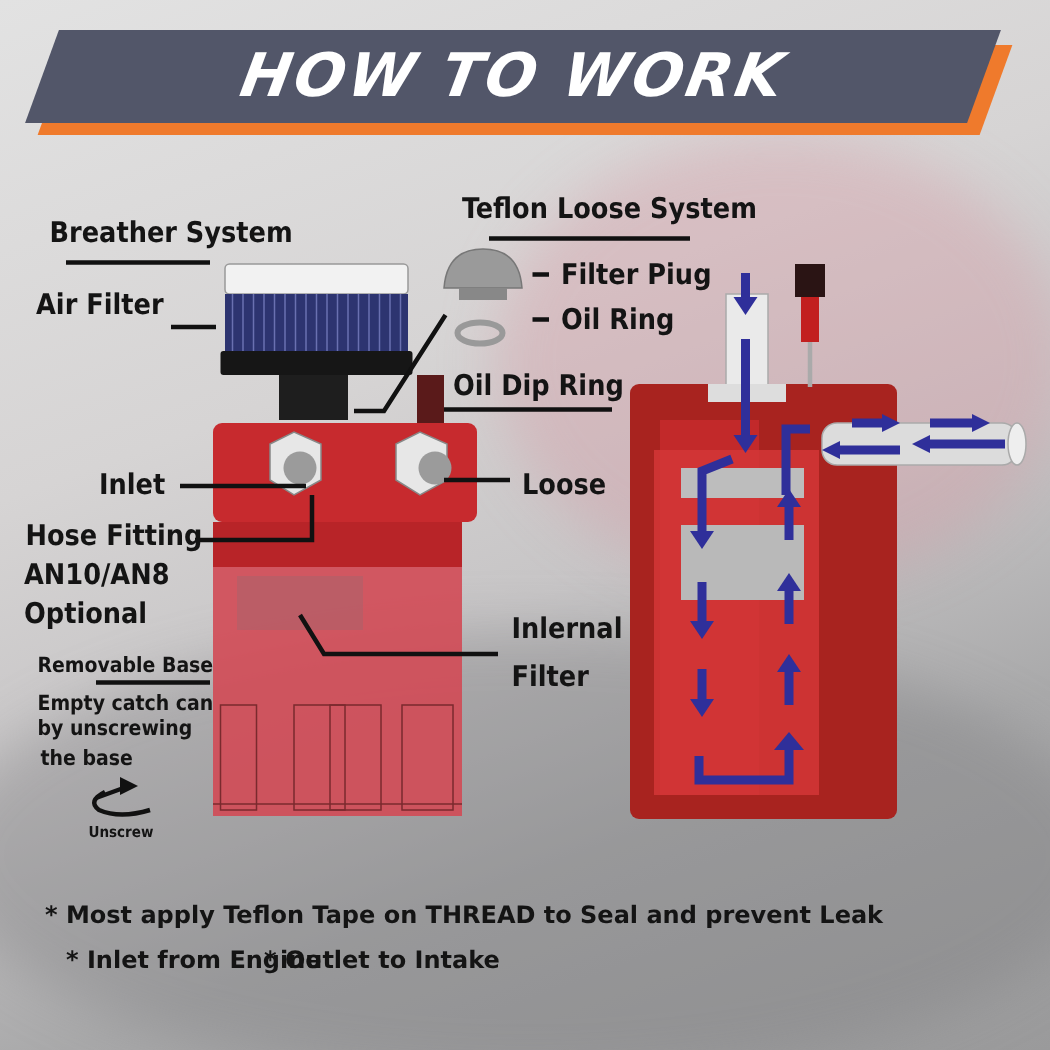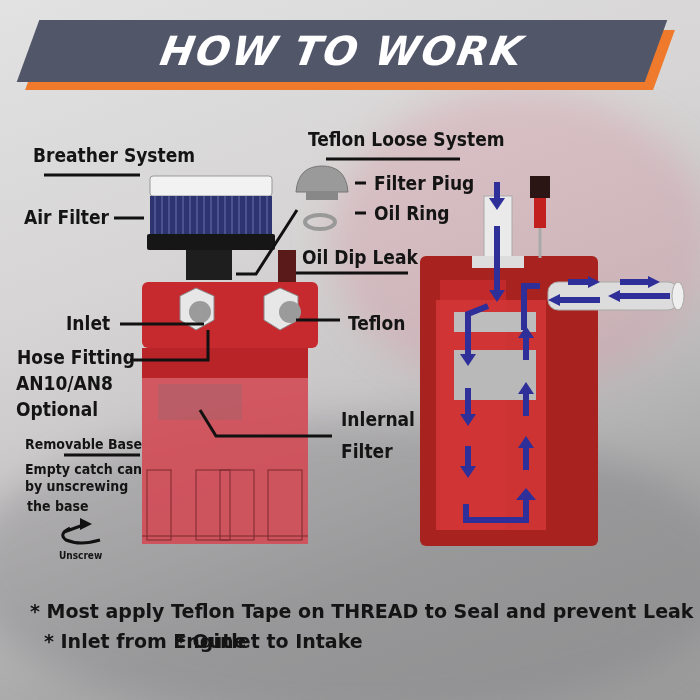--- a/index.html
+++ b/index.html
@@ -23,21 +23,21 @@
     transform: skewX(20deg) skewX(-10deg);
     color: #ffffff; font-family: "DejaVu Sans", sans-serif; font-weight: bold;
     font-size: 40px; letter-spacing: 2px; font-style: italic;
   }
   .label {
     position: absolute; color: #141414; font-family: "DejaVu Sans", sans-serif;
     font-weight: bold; white-space: nowrap; font-stretch: condensed;
   }
   .l-lg { font-size: 19px; }
   .l-sm { font-size: 14px; }
-  .note { position: absolute; font-size: 19px; font-weight: bold; color: #141414; font-family: "DejaVu Sans", sans-serif; }
+  .note { position: absolute; font-size: 16px; font-weight: bold; color: #141414; font-family: "DejaVu Sans", sans-serif; }
 </style>
 </head>
 <body>
 
 <div class="bg-blob" style="left:330px;top:90px;width:380px;height:300px;background:rgba(214,150,160,0.35);"></div>
 <div class="bg-blob" style="left:-40px;top:420px;width:780px;height:300px;background:rgba(120,120,122,0.35);"></div>
 
 <div class="banner-wrap">
   <div class="banner-shadow"></div>
   <div class="banner">
@@ -163,27 +163,27 @@
   </g>
 
   <g stroke="#111" stroke-width="3" fill="none">
     <path d="M70,528 Q58,534 66,540 Q80,546 100,540"></path>
     <path d="M64,532 L86,524"></path>
   </g>
   <polygon points="80,518 92,524 80,530" fill="#111"></polygon>
 </svg>
 
 <span class="label l-lg" style="left:33px;top:144px;">Breather System</span>
-<span class="label l-lg" style="left:24px;top:206px;text-align:right;">Air Filter</span>
+<span class="label l-lg" style="left:24px;top:192px;text-align:right;">Air Filter</span>
 <span class="label l-lg" style="left:308px;top:128px;">Teflon Loose System</span>
 <span class="label l-lg" style="left:374px;top:172px;">Filter Piug</span>
 <span class="label l-lg" style="left:374px;top:202px;">Oil Ring</span>
-<span class="label l-lg" style="left:302px;top:246px;">Oil Dip Leak</span>
+<span class="label l-lg" style="left:302px;top:246px;">Oil Dip Ring</span>
 <span class="label l-lg" style="left:66px;top:312px;">Inlet</span>
-<span class="label l-lg" style="left:348px;top:312px;">Teflon</span>
+<span class="label l-lg" style="left:348px;top:312px;">Loose</span>
 <span class="label l-lg" style="left:17px;top:346px;">Hose Fitting</span>
 <span class="label l-lg" style="left:16px;top:372px;">AN10/AN8</span>
 <span class="label l-lg" style="left:16px;top:398px;">Optional</span>
 <span class="label l-lg" style="left:341px;top:408px;">Inlernal</span>
 <span class="label l-lg" style="left:341px;top:440px;">Filter</span>
 <span class="label l-sm" style="left:25px;top:436px;">Removable Base</span>
 <span class="label l-sm" style="left:25px;top:461px;">Empty catch can</span>
 <span class="label l-sm" style="left:25px;top:478px;">by unscrewing</span>
 <span class="label l-sm" style="left:27px;top:498px;">the base</span>
 <span class="label" style="left:59px;top:550px;font-size:10px;">Unscrew</span>

